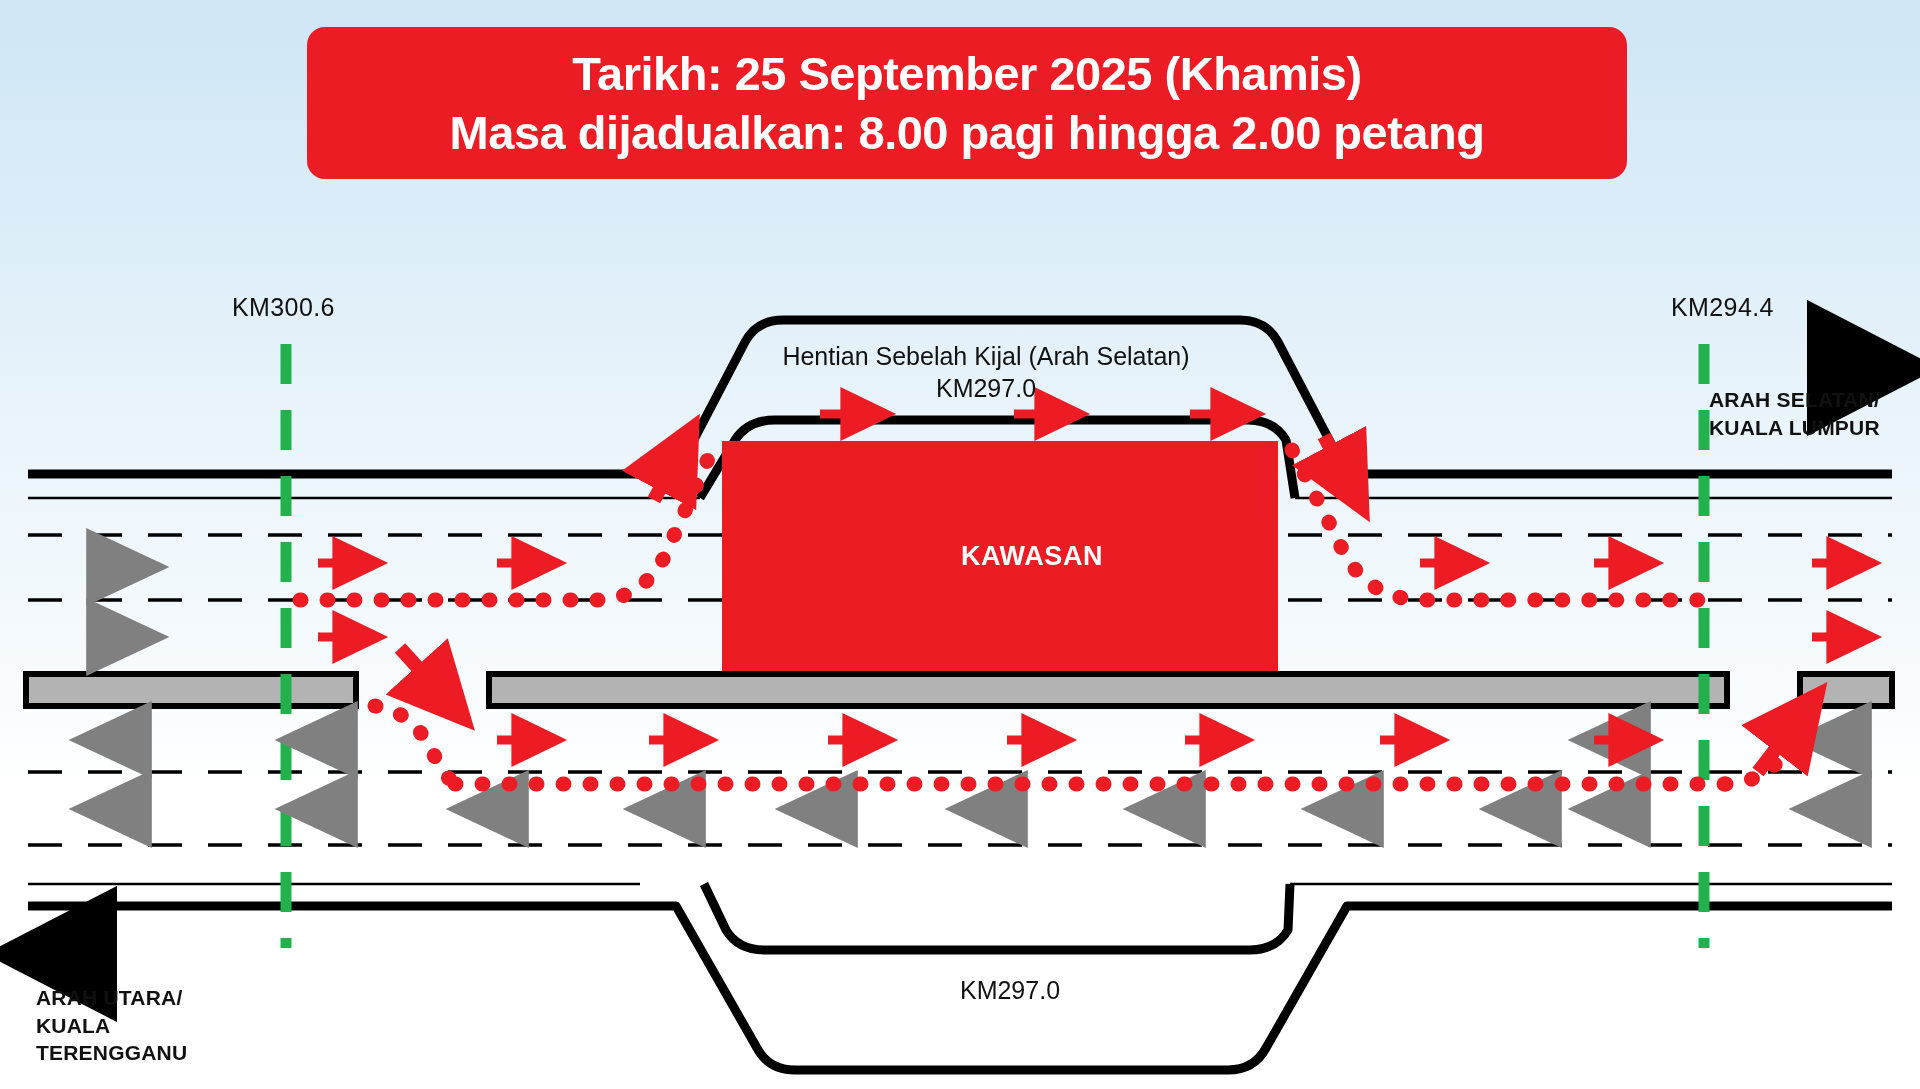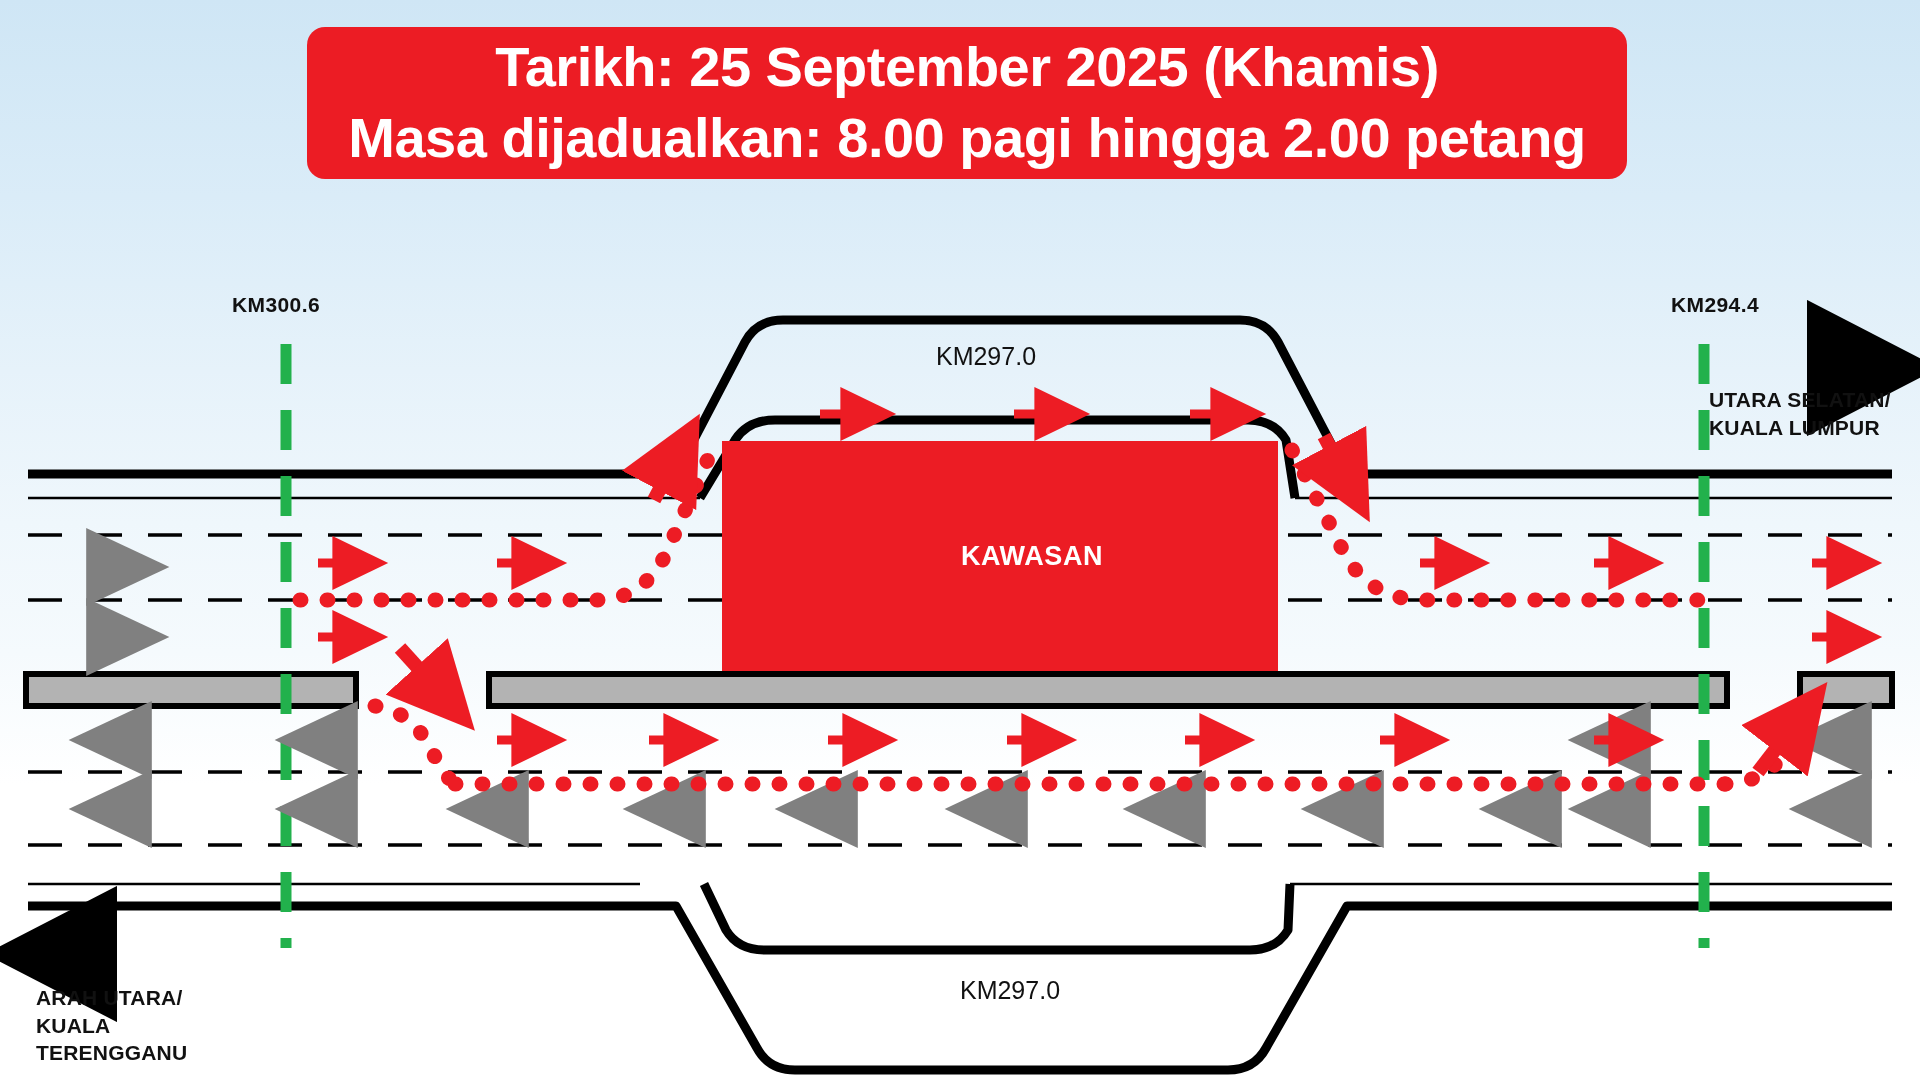--- a/index.html
+++ b/index.html
@@ -21,32 +21,32 @@
     width: 1320px; height: 152px;
     background: #EC1C24;
     border-radius: 18px;
     display: flex; flex-direction: column;
     align-items: center; justify-content: center;
     color: #ffffff;
     text-align: center;
     letter-spacing: -0.5px;
   }
   .banner-line {
-    font-size: 56px;
+    font-size: 47px;
     font-weight: bold;
     line-height: 1.26;
     white-space: nowrap;
   }
 
   
   #diagram { position: absolute; left: 0; top: 0; width: 1920px; height: 1089px; }
 
   
   .lbl { position: absolute; color: #111111; white-space: nowrap; }
-  .km-tick-label { font-size: 21px; font-weight: bold; letter-spacing: 0.4px; }
+  .km-tick-label { font-size: 25px; font-weight: normal; letter-spacing: 0.4px; }
   .rest-label { font-size: 25px; font-weight: normal; text-align: center; line-height: 1.28; }
   .dir-label { font-size: 21px; font-weight: bold; line-height: 1.32; letter-spacing: 0.2px; }
 
   #label-km3006 { left: 232px; top: 293px; }
   #label-km2944 { left: 1671px; top: 293px; }
 
   #label-rest-south { left: 756px; top: 340px; width: 460px; }
   #label-rest-north { left: 780px; top: 974px; width: 460px; }
 
   #label-dir-south { left: 1709px; top: 386px; }
@@ -226,29 +226,30 @@
     </g>
     <g>
       <path d="M 96 954 L 38 954" stroke="#000" stroke-width="22" marker-end="url(#mBlack)" fill="none"></path>
     </g>
   </svg>
 
   <div class="lbl km-tick-label" id="label-km3006">KM300.6</div>
   <div class="lbl km-tick-label" id="label-km2944">KM294.4</div>
 
   <div class="lbl rest-label" id="label-rest-south">
+    <div>Hentian Sebelah Kijal (Arah Selatan)</div>
     <div>KM297.0</div>
   </div>
 
   <div class="lbl rest-label" id="label-rest-north">
     <div>KM297.0</div>
   </div>
 
   <div class="lbl dir-label" id="label-dir-south">
-    <div>UTARA SELATAN/</div>
+    <div>ARAH SELATAN/</div>
     <div>KUALA LUMPUR</div>
   </div>
 
   <div class="lbl dir-label" id="label-dir-north">
     <div>ARAH UTARA/</div>
     <div>KUALA</div>
     <div>TERENGGANU</div>
   </div>
 
   <div id="closure-text">

